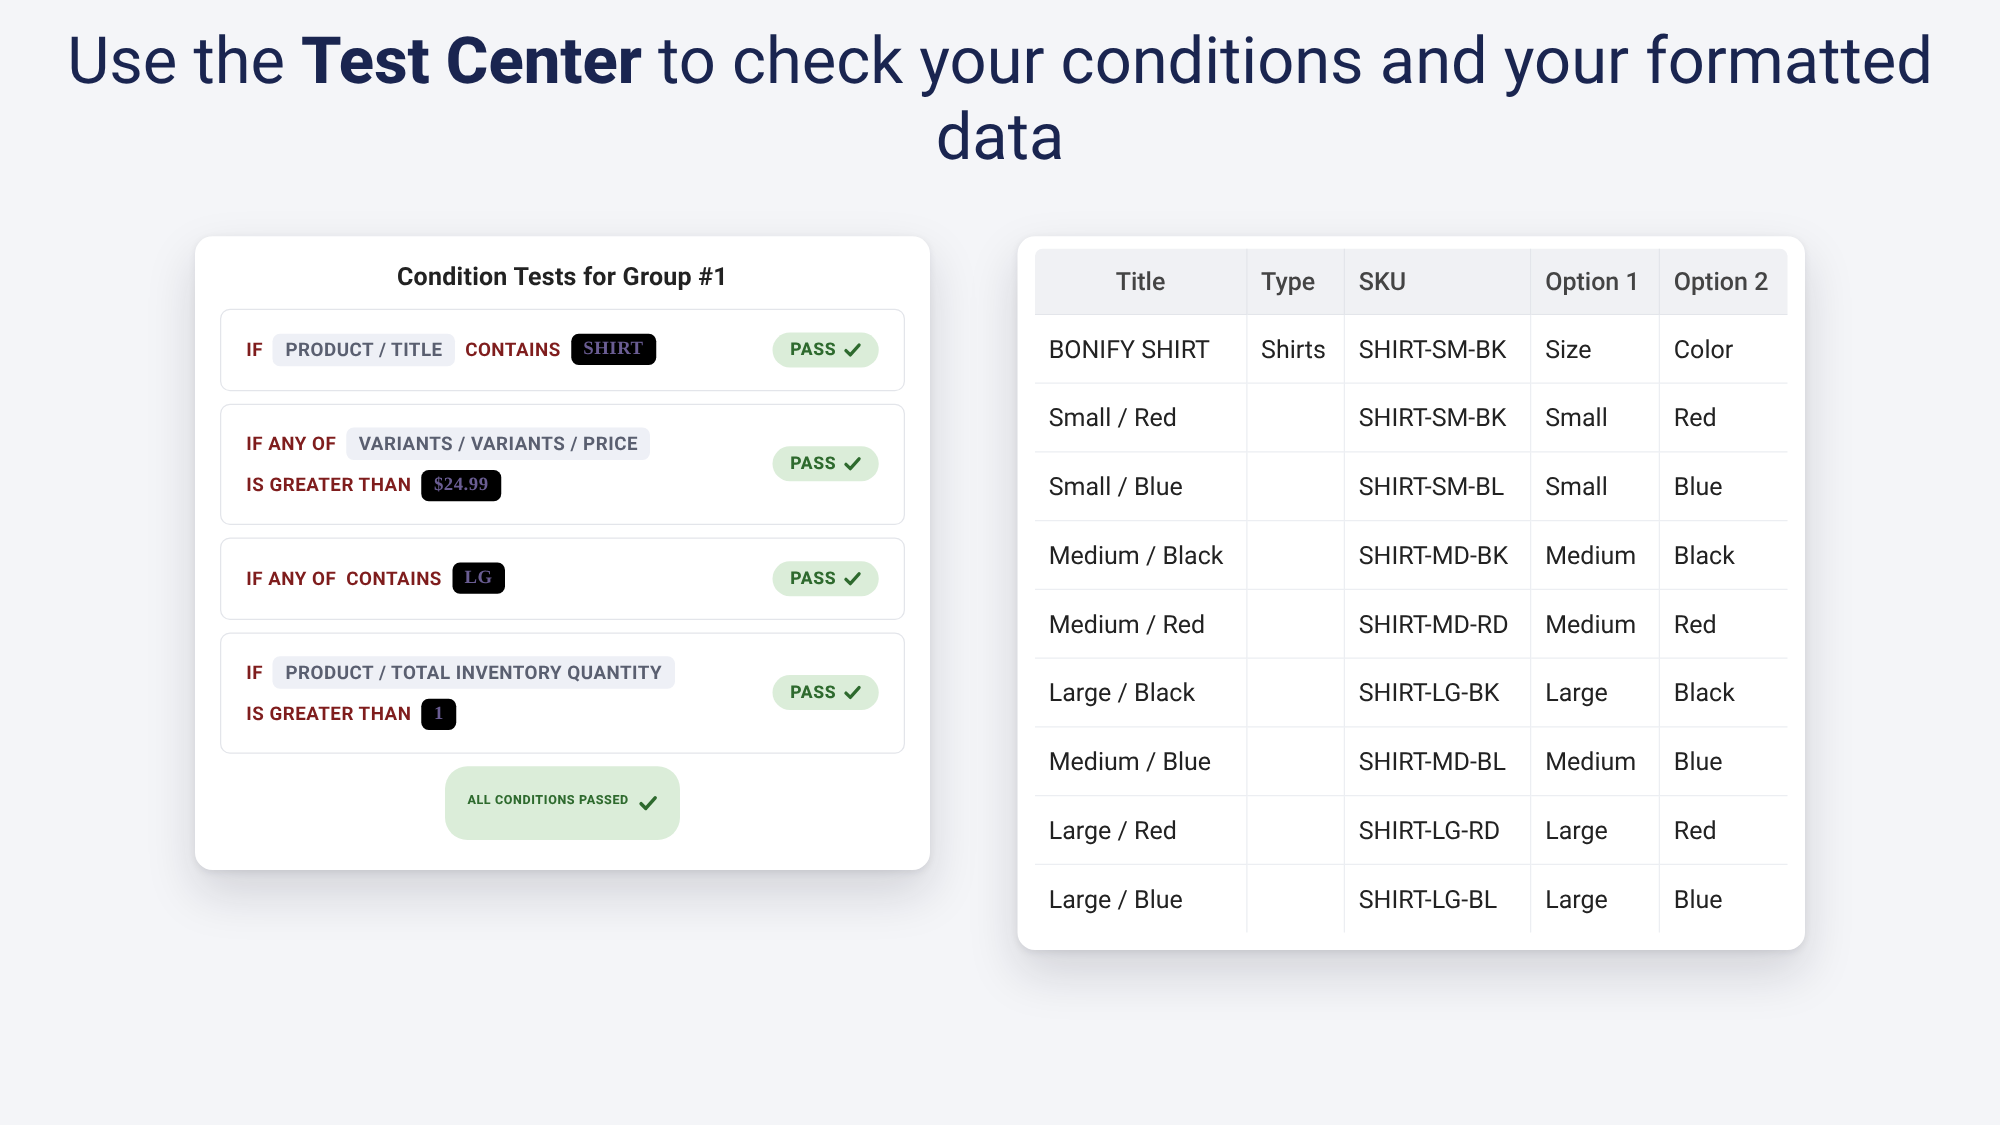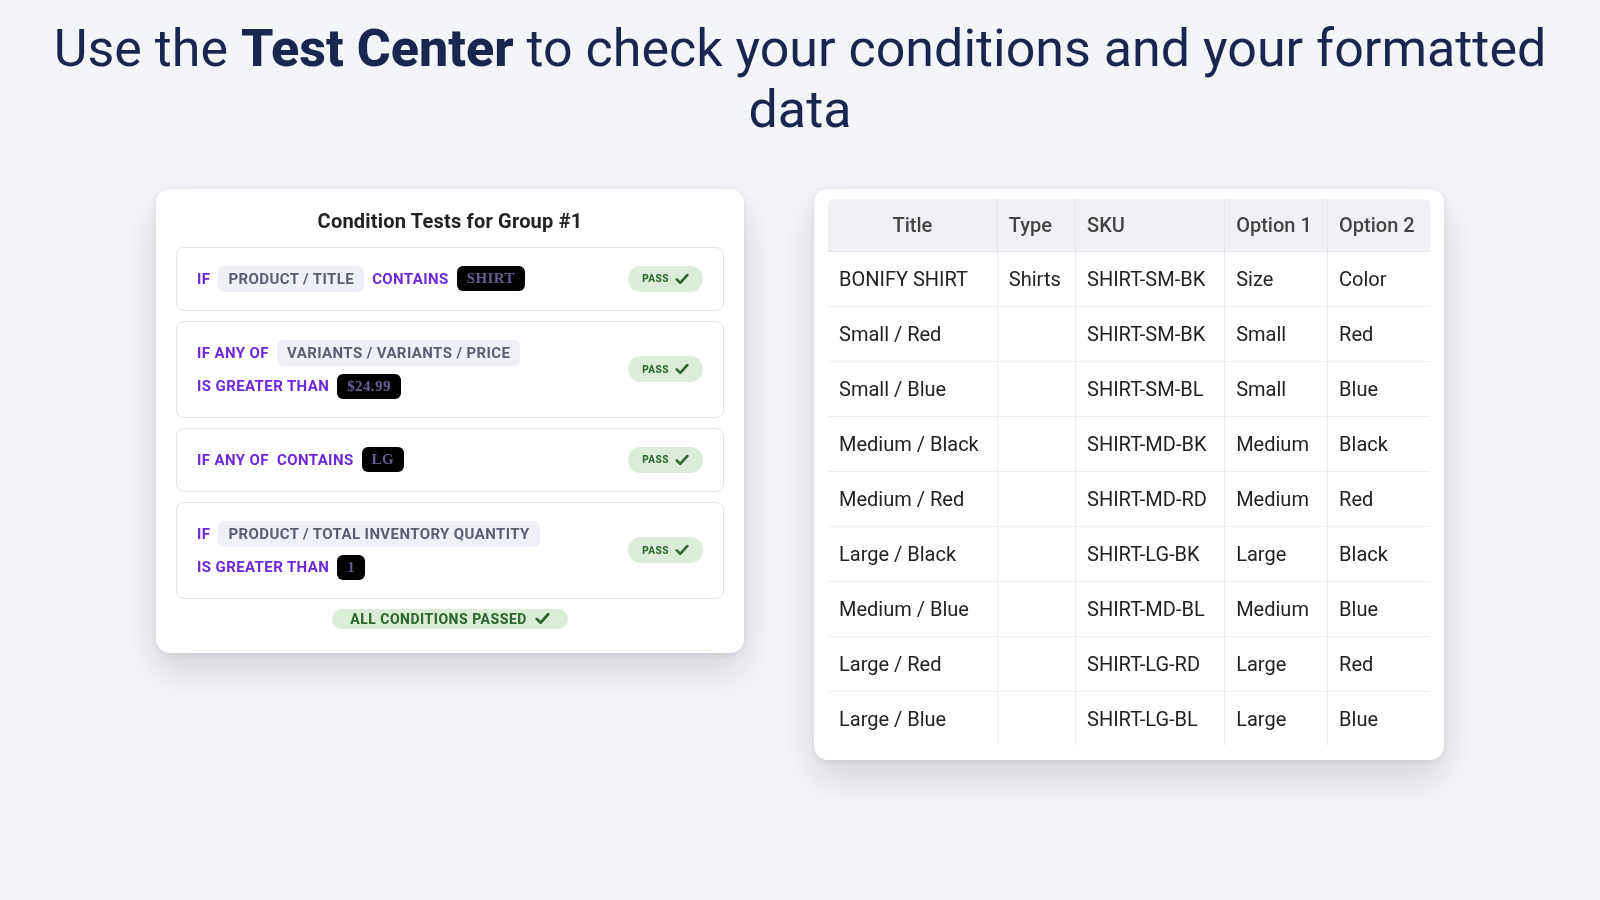--- a/index.html
+++ b/index.html
@@ -58,21 +58,21 @@
   .condition-left {
     display: flex;
     align-items: center;
     flex-wrap: wrap;
     gap: 8px;
     font-size: 15px;
     font-weight: 700;
     letter-spacing: 0.4px;
     color: #3a3a3a;
   }
-  .kw { color: #6d28d9; }
+  .kw { color: #7f1d1d; }
   .tag {
     background: #eef0f6;
     color: #5a5f70;
     border-radius: 6px;
     padding: 4px 10px;
     font-weight: 700;
   }
   .tag-purple {
     background: #000000;
     color: #6a5d93;
@@ -80,35 +80,35 @@
     padding: 4px 10px;
     font-weight: 700;
     font-family: Liberation Serif, serif;
   }
   .pass-badge {
     background: #dbedd9;
     color: #2e6a2e;
     border-radius: 16px;
     padding: 6px 14px;
     font-weight: 800;
-    font-size: 10px;
+    font-size: 14px;
     display: inline-flex;
     align-items: center;
     gap: 6px;
     letter-spacing: 0.5px;
   }
   .pass-badge svg { width: 14px; height: 14px; }
   .summary-wrap { text-align: center; margin-top: 10px; }
   .summary-badge {
     background: #dbedd9;
     color: #2e6a2e;
     border-radius: 18px;
-    padding: 2px 18px;
+    padding: 22px 18px;
     font-weight: 800;
-    font-size: 14px;
+    font-size: 10px;
     display: inline-flex;
     align-items: flex-start;
     gap: 8px;
     letter-spacing: 0.5px;
   }
   .summary-badge svg { width: 15px; height: 15px; }
   
   .data-card {
     width: 630px;
     padding: 10px 14px 14px 14px;

